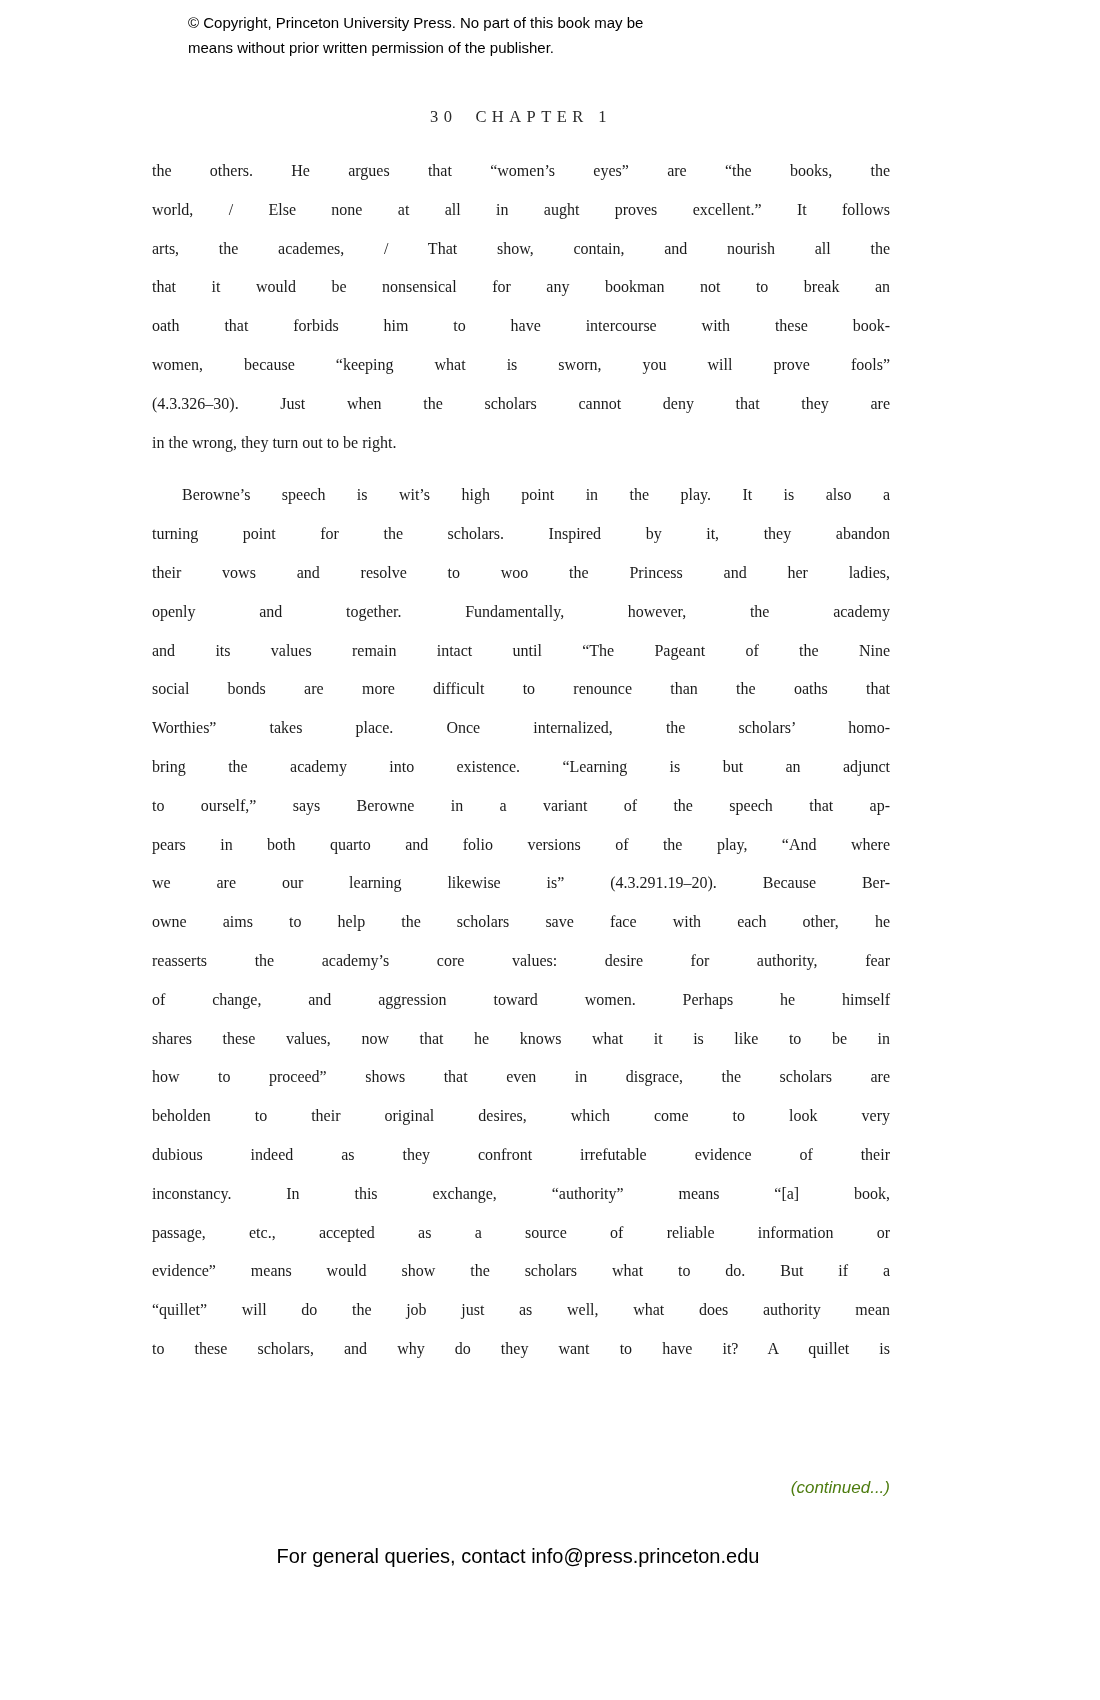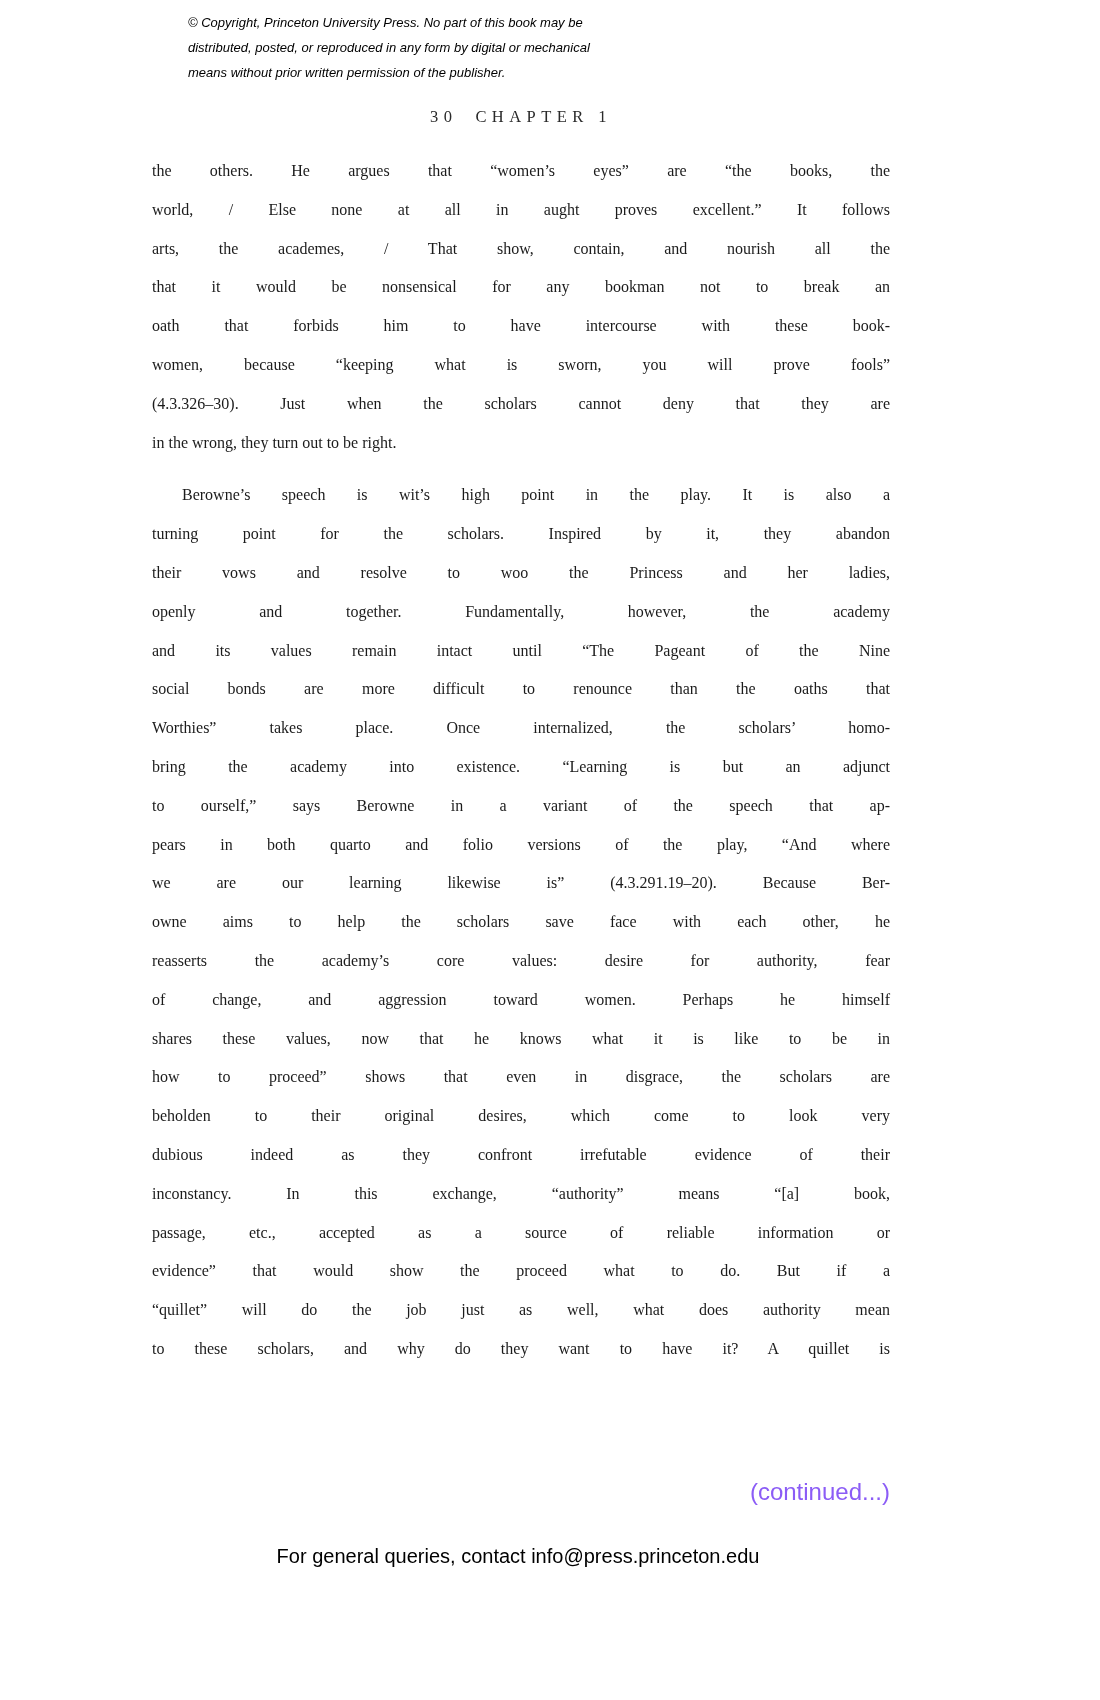--- a/index.html
+++ b/index.html
@@ -10,24 +10,23 @@
     background: #ffffff;
     font-family: "Liberation Serif", serif;
     color: #161616;
     overflow: hidden;
   }
   .copyright {
     position: absolute;
     left: 188px;
     top: 10px;
     font-family: "Liberation Sans", sans-serif;
-    font-size: 13px;
+    font-size: 15px;
     line-height: 25px;
     color: #000000;
-    font-style: italic;
   }
   .running-head {
     position: absolute;
     left: 152px;
     top: 107px;
     width: 738px;
     text-align: center;
     font-size: 16.5px;
     letter-spacing: 0.33em;
     color: #2a2a2a;
@@ -50,43 +49,43 @@
   .line.last {
     text-align: justify;
     text-align-last: left;
   }
   .para.indent .line:first-child { text-indent: 30px; }
   .continued {
     position: absolute;
     right: 210px;
     top: 1478px;
     font-family: "Liberation Sans", sans-serif;
-    font-size: 24px;
-    color: #8b5cf6;
+    font-style: italic;
+    font-size: 17px;
+    color: #4d7c0f;
   }
   .footer-query {
     position: absolute;
     left: 0;
     top: 1545px;
     width: 1020px;
     text-align: center;
     font-family: "Liberation Sans", sans-serif;
     font-size: 20px;
     color: #000000;
     margin-left: 8px;
   }
 </style>
 </head>
 <body>
 
 <div class="page">
 
   <div class="copyright">
     <div>© Copyright, Princeton University Press. No part of this book may be</div>
-    <div>distributed, posted, or reproduced in any form by digital or mechanical</div>
     <div>means without prior written permission of the publisher.</div>
   </div>
 
   <div class="running-head">
     <span class="pagenum">30</span><span>CHAPTER 1</span>
   </div>
 
   <div class="body-text" id="body-text">
       <div class="para">
         <div class="line">the others. He argues that “women’s eyes” are “the books, the</div>
@@ -112,21 +111,21 @@
         <div class="line">we are our learning likewise is” (4.3.291.19–20). Because Ber-</div>
         <div class="line">owne aims to help the scholars save face with each other, he</div>
         <div class="line">reasserts the academy’s core values: desire for authority, fear</div>
         <div class="line">of change, and aggression toward women. Perhaps he himself</div>
         <div class="line">shares these values, now that he knows what it is like to be in</div>
         <div class="line">how to proceed” shows that even in disgrace, the scholars are</div>
         <div class="line">beholden to their original desires, which come to look very</div>
         <div class="line">dubious indeed as they confront irrefutable evidence of their</div>
         <div class="line">inconstancy. In this exchange, “authority” means “[a] book,</div>
         <div class="line">passage, etc., accepted as a source of reliable information or</div>
-        <div class="line">evidence” that would show the proceed what to do. But if a</div>
+        <div class="line">evidence” means would show the scholars what to do. But if a</div>
         <div class="line">“quillet” will do the job just as well, what does authority mean</div>
         <div class="line">to these scholars, and why do they want to have it? A quillet is</div>
       </div>
     </div>
 
   <div class="continued">(continued...)</div>
 
   <div class="footer-query">For general queries, contact info@press.princeton.edu</div>
 
 </div>

